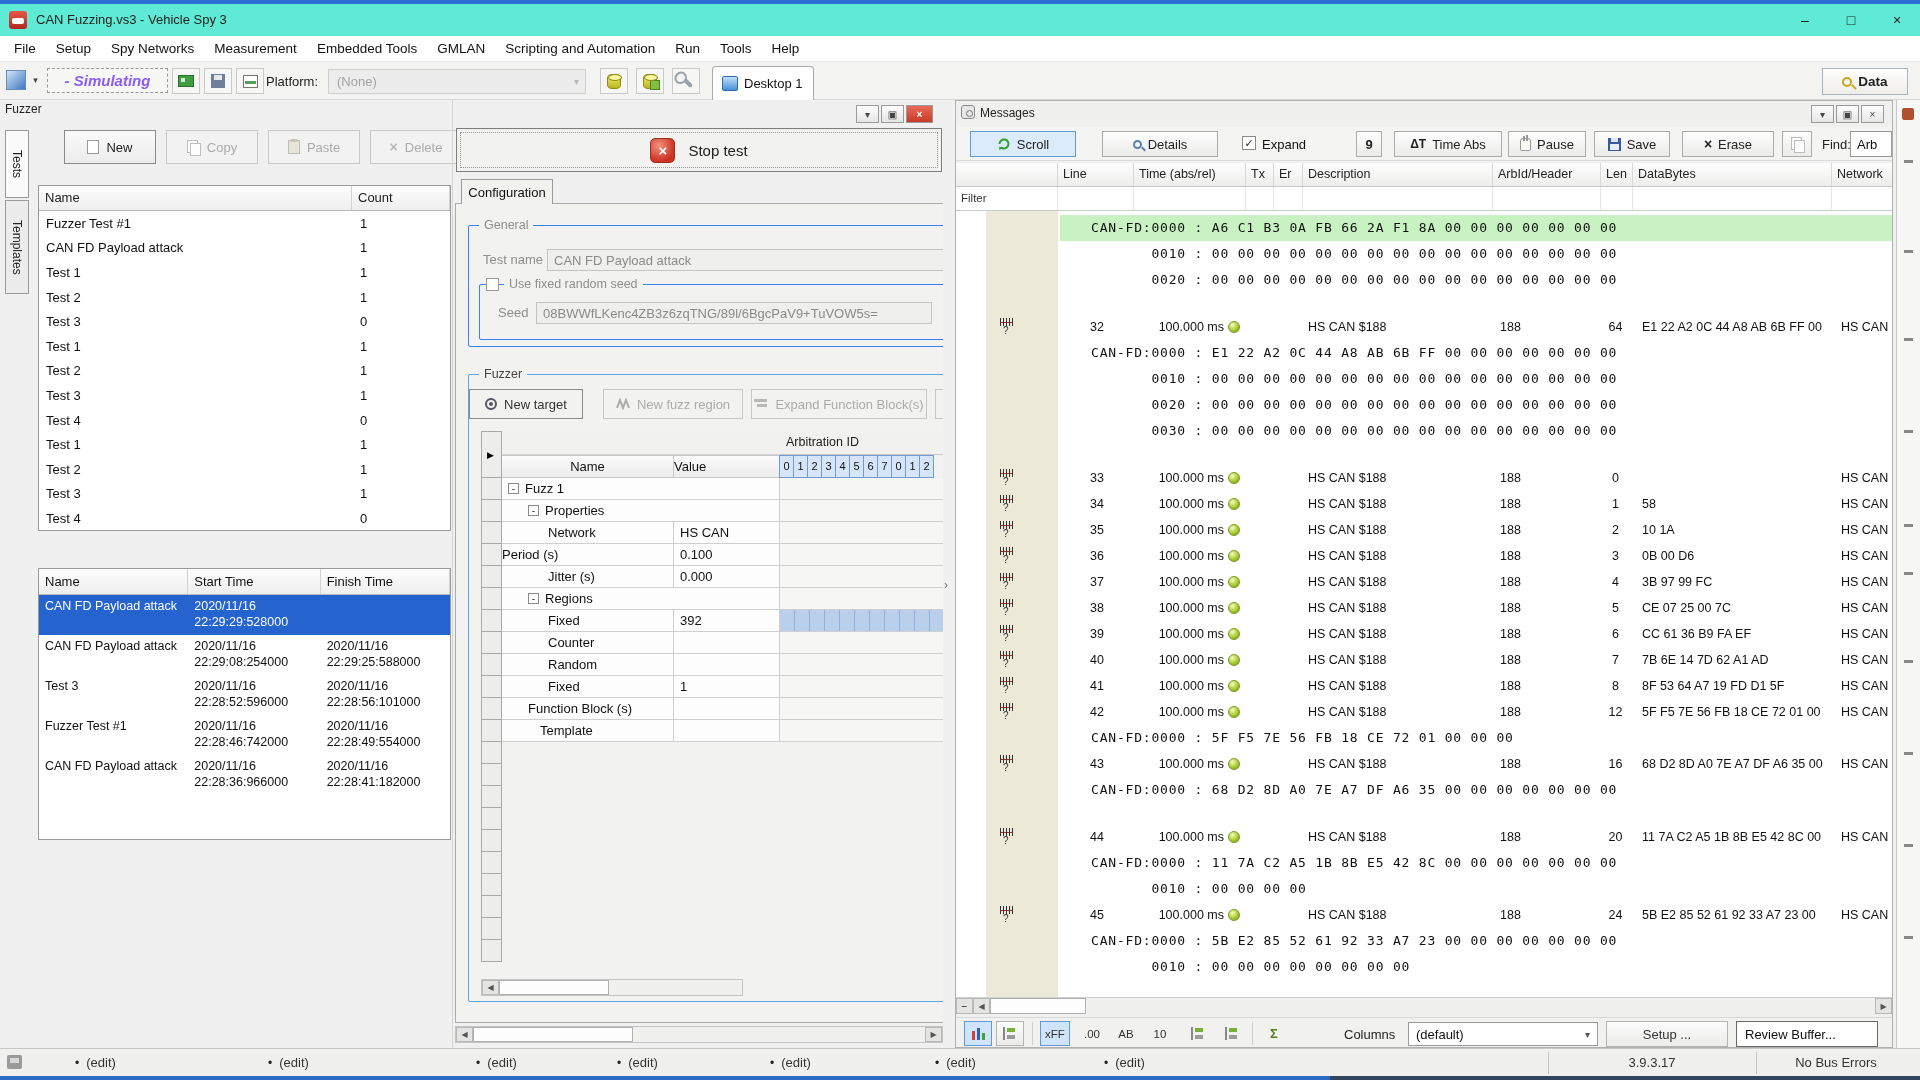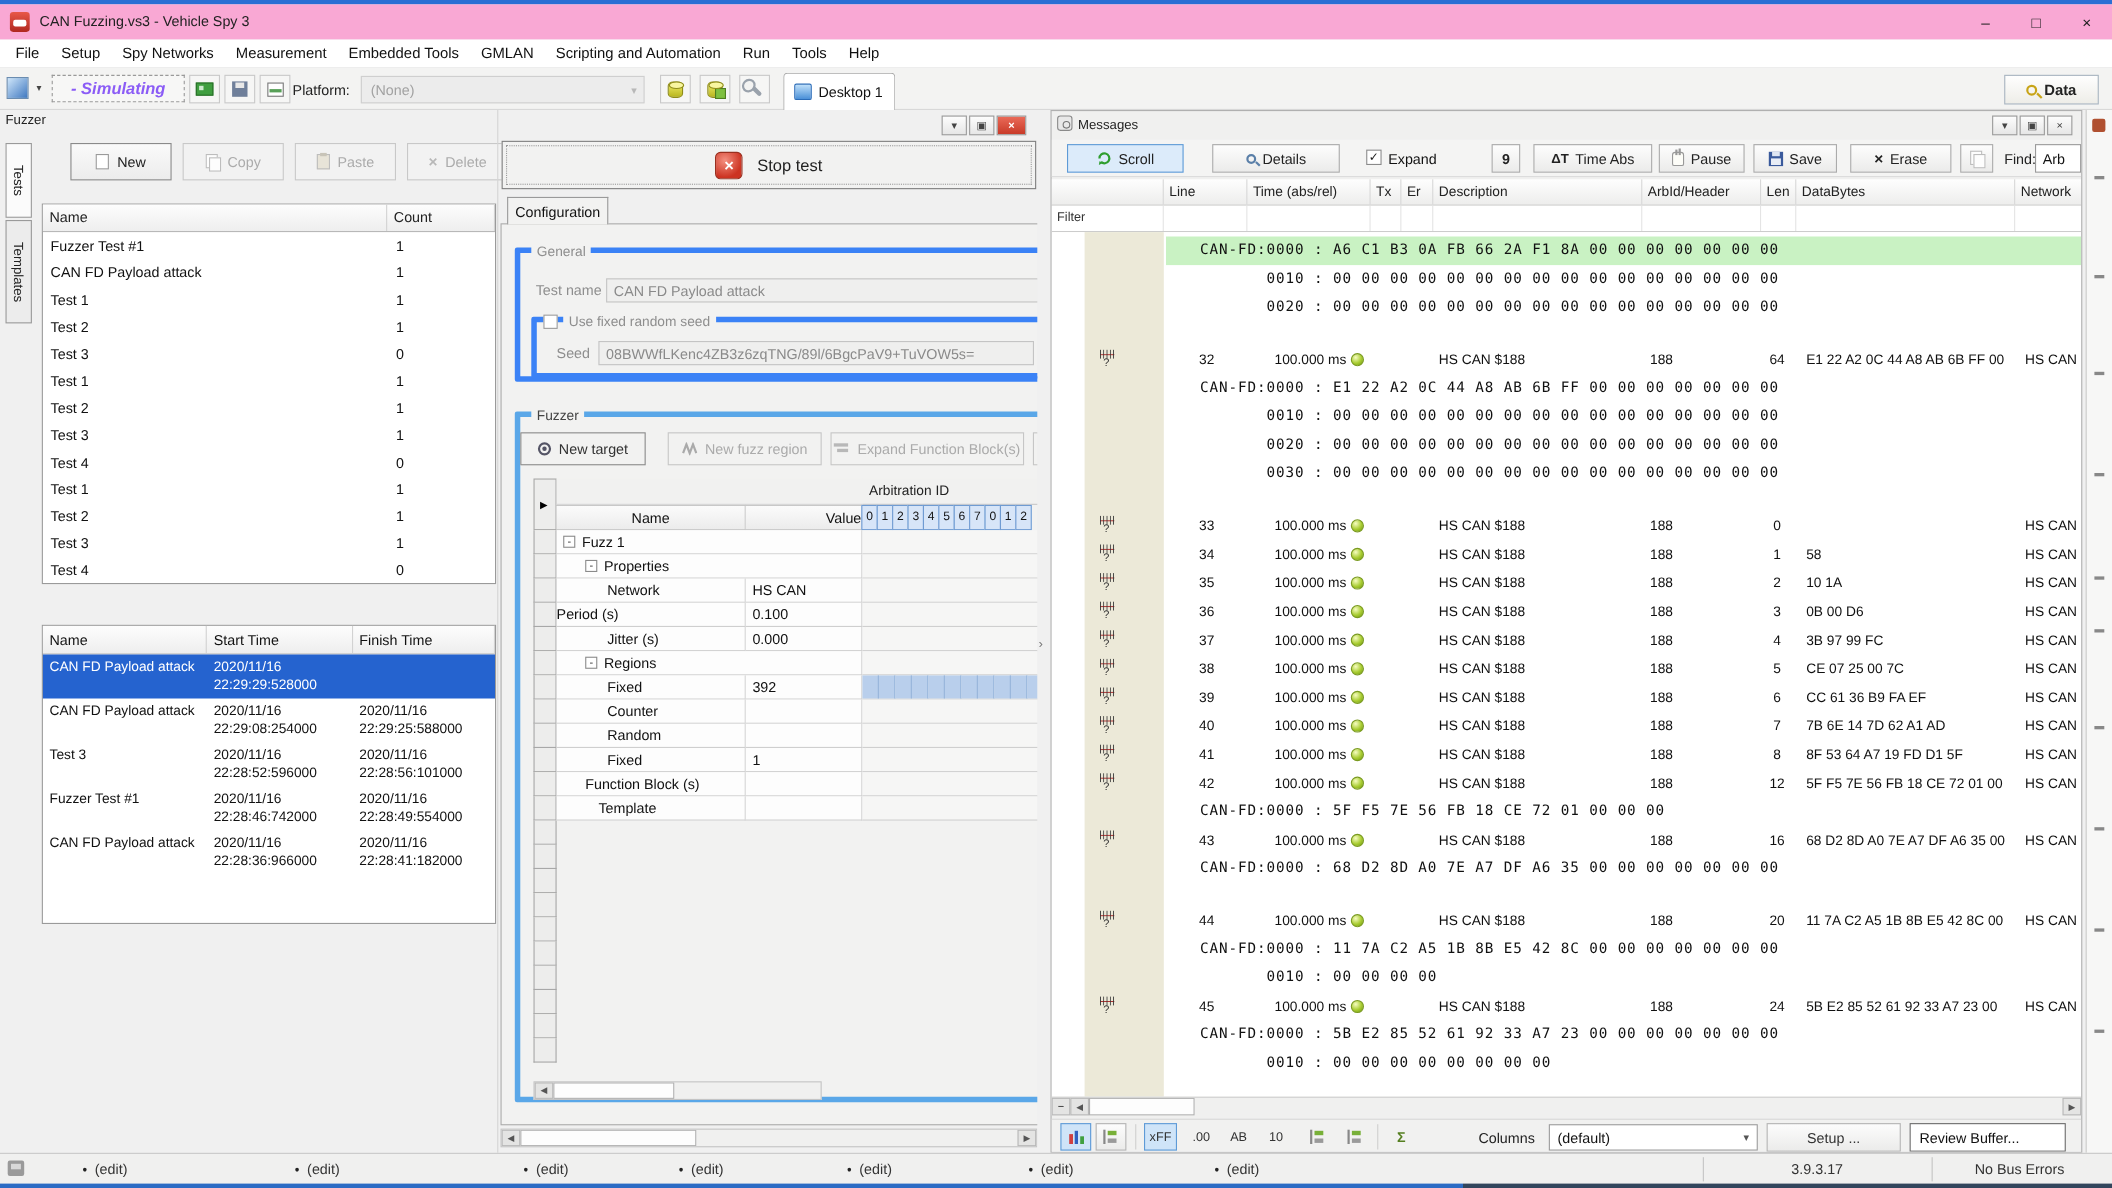--- a/index.html
+++ b/index.html
@@ -1,21 +1,21 @@
 <!DOCTYPE html>
 <html><head>
 <meta charset="utf-8">
 <style>
   *{box-sizing:border-box;margin:0;padding:0}
   html,body{background:#555}
   .screen{position:relative;width:1920px;height:1080px;background:#f0f0f0;
     font-family:"Liberation Sans",sans-serif;overflow:hidden;color:#111}
   
   .topline{position:absolute;left:0;top:0;width:100%;height:4px;background:#2a6fd4}
-  .titlebar{position:absolute;left:0;top:4px;width:100%;height:32px;background:#f9a8d4}
+  .titlebar{position:absolute;left:0;top:4px;width:100%;height:32px;background:#5eead4}
   .app-icon{position:absolute;left:9px;top:7px;width:18px;height:18px;border-radius:3px;
     background:linear-gradient(#e85848,#b02820)}
   .app-icon::after{content:"";position:absolute;left:3px;top:7px;width:12px;height:6px;background:#fff;border-radius:2px}
   .title-text{position:absolute;left:36px;top:8px;font-size:13px;color:#222}
   .win-btn{position:absolute;top:0;width:46px;height:32px;display:flex;align-items:center;justify-content:center;
     font-size:14px;color:#222}
   .menubar{position:absolute;left:0;top:36px;width:100%;height:26px;background:#fff;display:flex;
     align-items:center;padding-left:4px;border-bottom:1px solid #ececec}
   .menu-item{padding:0 10px;font-size:13.5px;color:#111}
   .toolbar{position:absolute;left:0;top:62px;width:100%;height:38px;background:#f3f3f2;border-bottom:1px solid #d8d8d8}
@@ -88,21 +88,21 @@
   .mini-btn{width:23px;height:18px;border:1px solid #9a9a9a;background:linear-gradient(#fdfdfd,#e6e6e6);
     font-size:10px;display:flex;align-items:center;justify-content:center;color:#444}
   .mini-btn.close-red{width:27px;background:linear-gradient(#ea6a58,#c83a28);color:#fff;font-weight:bold}
   .stop-btn{position:absolute;left:3px;top:28px;width:486px;height:44px;border:1px solid #7e7e7e;background:#f2f2f1;
     outline:1px dotted #9a9a9a;outline-offset:-5px;display:flex;align-items:center;justify-content:center;gap:13px;font-size:15px;color:#222}
   .stop-icon{width:25px;height:25px;border-radius:5px;background:radial-gradient(circle at 35% 30%,#f49080,#cc3322 70%);
     color:#fff;font-weight:bold;font-size:15px;display:flex;align-items:center;justify-content:center;border:1px solid #993020}
   .config-tab{position:absolute;left:8px;top:79px;width:92px;height:25px;background:#f2f2f1;border:1px solid #9a9a9a;
     border-bottom:none;font-size:13px;display:flex;align-items:center;justify-content:center;z-index:2}
   .config-content{position:absolute;left:2px;top:103px;width:560px;height:820px;border:1px solid #ababab;background:#f2f2f1}
-  .groupbox{position:absolute;border:5px solid #3b82f6;border-radius:2px}
+  .groupbox{position:absolute;border:1px solid #3b82f6;border-radius:2px}
   .gb-label{position:absolute;top:-8px;left:10px;background:#f2f2f1;padding:0 5px;font-size:12.5px;color:#8e8e8e}
   .gb-label.dark{color:#444}
   .fieldrow-label{position:absolute;font-size:13px;color:#8e8e8e}
   .textbox{position:absolute;height:22px;background:#efefee;border:1px solid #c4c4c4;color:#8a8a8a;
     font-size:13px;display:flex;align-items:center;padding-left:6px;white-space:nowrap;overflow:hidden}
   .checkbox{position:absolute;width:13px;height:13px;background:#fff;border:1px solid #9a9a9a}
   .fuzzer-group{border-color:#5aa7e8}
   .fzg-btn{position:absolute;top:14px;height:30px;border:1px solid #c6c6c6;background:#f2f2f1;color:#ababab;
     font-size:13px;display:flex;align-items:center;justify-content:center;gap:7px}
   .fzg-btn.enabled{border-color:#8a8a8a;color:#333}
@@ -116,21 +116,21 @@
   .tree-markers{position:absolute;left:0;top:0;width:21px}
   .marker-cell{height:22px;border:1px solid #a8a8a8;border-top:none;background:#ededec;position:relative}
   .marker-cell:first-child{border-top:1px solid #a8a8a8;height:47px}
   .marker-cell.cur::before{content:"▶";position:absolute;left:5px;top:18px;font-size:9px;color:#000}
   .tree-grid{position:absolute;left:21px;top:0}
   .tree-h1{display:flex;height:24px}
   .th-blank{width:278px;background:#f1f1f0;border-bottom:1px solid #d8d8d8}
   .th-arb{width:165px;background:#f1f1f0;border-bottom:1px solid #c8c8c8;padding:4px 0 0 6px;font-size:12.5px;color:#222}
   .tree-h2{display:flex;height:23px}
   .th-name{width:172px;background:linear-gradient(#fbfbfb,#ececec);border:1px solid #c8c8c8;border-left:none;text-align:center;padding-top:3px}
-  .th-value{width:106px;background:linear-gradient(#fbfbfb,#ececec);border:1px solid #c8c8c8;border-left:none;text-align:right;padding-top:3px}
+  .th-value{width:106px;background:linear-gradient(#fbfbfb,#ececec);border:1px solid #c8c8c8;border-left:none;text-align:left;padding-top:3px}
   .bit-hcell{width:15px;height:23px;background:#d7e5f8;border:1px solid #6f9bd2;margin-left:-1px;
     font-size:11px;text-align:center;padding-top:4px;color:#111}
   .tree-row{display:flex;height:22px}
   .tcell{border-right:1px solid #cfcfcf;border-bottom:1px solid #cfcfcf;background:#fdfdfd;display:flex;align-items:center}
   .group-cell{width:278px;gap:6px}
   .name-cell{width:172px}
   .value-cell{width:106px;padding-left:6px}
   .bits-cell{width:165px;background:#f6f6f5;border-right:none;display:flex}
   .exp-box{width:11px;height:11px;border:1px solid #8a8a8a;background:#fff;font-size:10px;line-height:9px;
     text-align:center;color:#333;flex:none}

